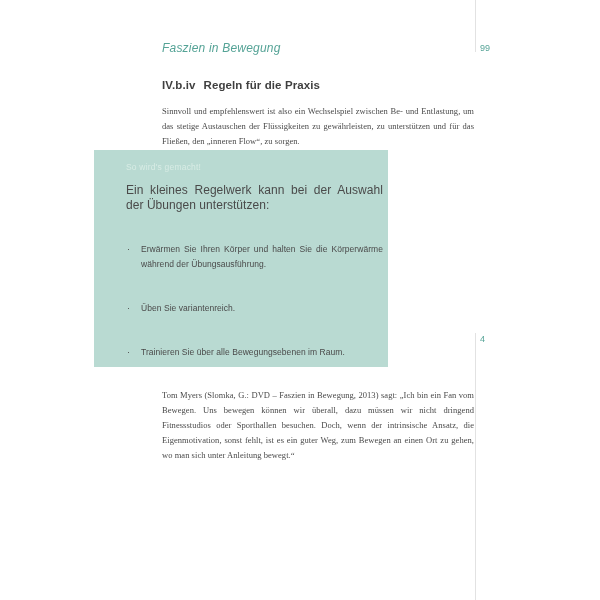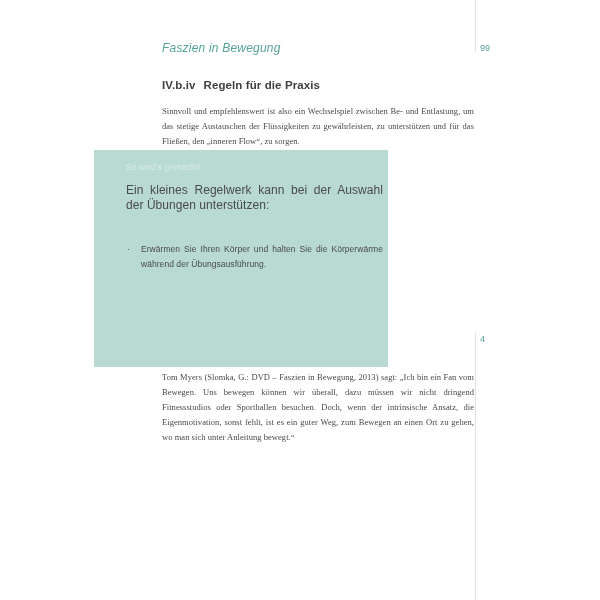--- a/index.html
+++ b/index.html
@@ -45,21 +45,21 @@
   .heading .num{margin-right:8px;}
 
   
   .para{
     position:absolute;left:162px;width:312px;
     font-size:8.5px;line-height:15px;color:var(--text);
     text-align:justify;letter-spacing:.05px;
     hyphens:manual;font-family:Liberation Serif, serif;-webkit-hyphens:manual;
   }
   .para-1{top:95px;}
-  .para-2{top:361px;}
+  .para-2{top:379px;}
 
   
   .callout{
     position:absolute;left:94px;top:150px;width:294px;height:217px;
     background:var(--box-bg);box-sizing:border-box;
     padding:12px 5px 0 32px;
   }
   .callout-title{
     font-size:8.5px;line-height:11px;color:var(--box-title);
     margin:0 0 10px 0;letter-spacing:.2px;
@@ -99,21 +99,23 @@
 
   <p class="para para-1">Sinnvoll und empfehlenswert ist also ein Wechselspiel zwischen Be- und Entlas­tung, um das stetige Austauschen der Flüssigkeiten zu gewährleisten, zu unter­stützen und für das Fließen, den „inneren Flow“, zu sorgen.</p>
 
   <div class="callout">
     <p class="callout-title">So wird's gemacht!</p>
     <p class="callout-intro">Ein kleines Regelwerk kann bei der Auswahl der Übungen unterstützen:</p>
     <ul class="bullet-list">
 
         <li class="bullet-item">Erwärmen Sie Ihren Körper und halten Sie die Körper­wärme während der Übungsausführung.</li>
 
+        <li class="bullet-item">Üben Sie variantenreich.</li>
 
 
 
+        <li class="bullet-item">Trainieren Sie über alle Bewegungsebenen im Raum.</li>
       </ul>
   </div>
 
   <p class="para para-2">Tom Myers (Slomka, G.: DVD – Faszien in Bewegung, 2013) sagt: „Ich bin ein Fan vom Bewegen. Uns bewegen können wir überall, dazu müssen wir nicht dringend Fitnessstudios oder Sporthallen besuchen. Doch, wenn der intrinsische Ansatz, die Eigenmotivation, sonst fehlt, ist es ein guter Weg, zum Bewegen an einen Ort zu gehen, wo man sich unter Anleitung bewegt.“</p>
 
 </div>
 
 </body></html>

